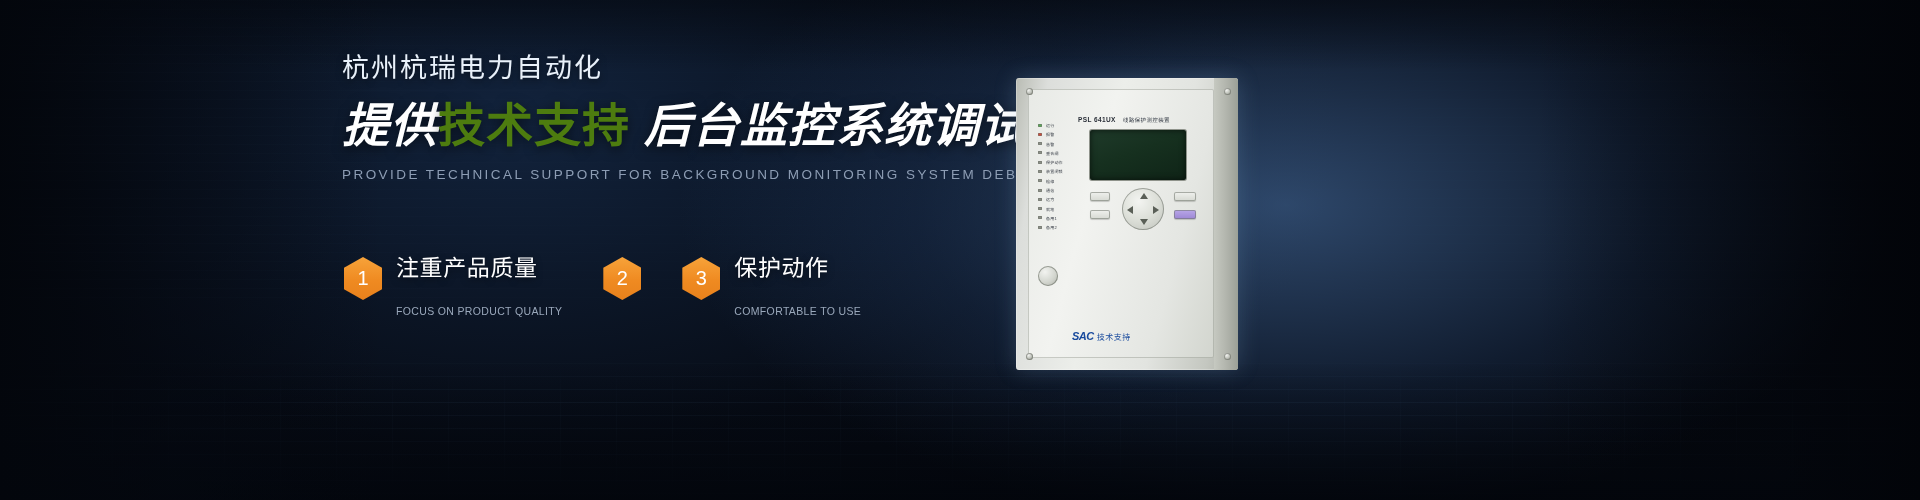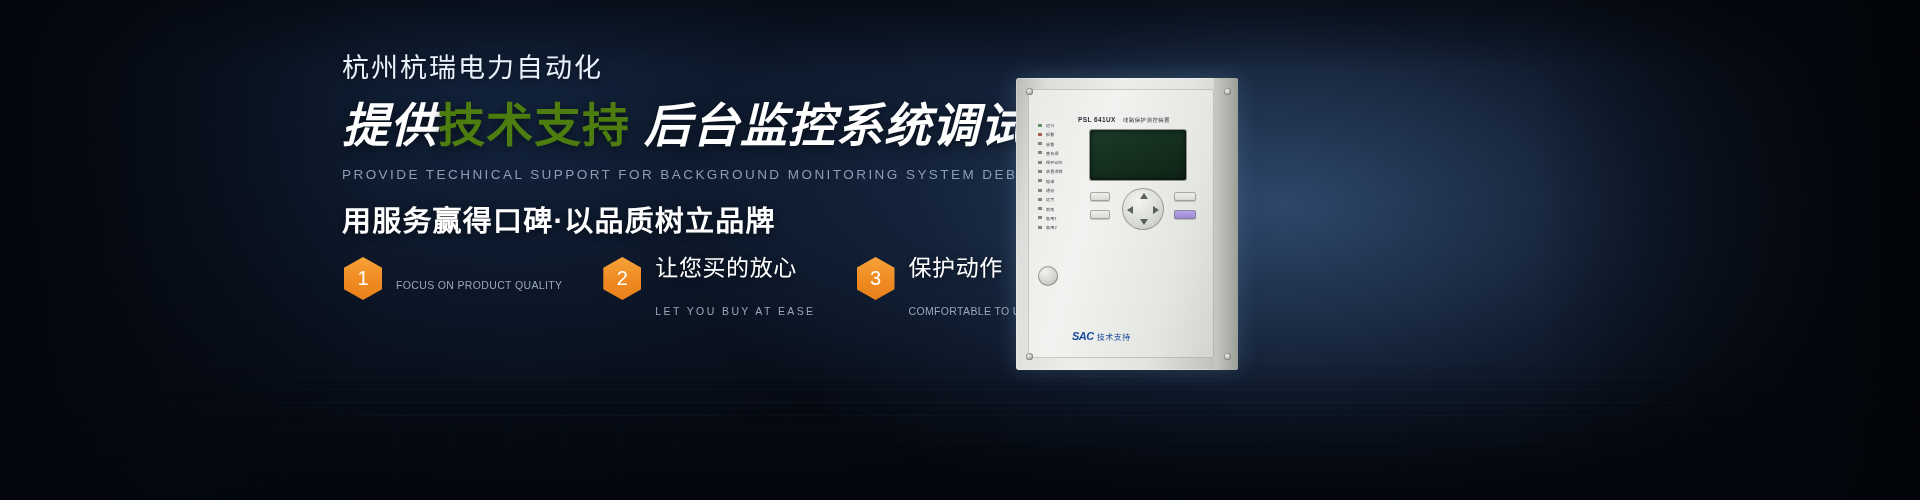--- a/index.html
+++ b/index.html
@@ -208,37 +208,33 @@
 
   <div id="copy">
     <div class="eyebrow">杭州杭瑞电力自动化</div>
 
     <div class="headline">
       <span class="hl-white">提供</span><span class="hl-mint">技术支持</span><span class="hl-white"> 后台监控系统调试</span>
     </div>
 
     <div class="sub-en">PROVIDE TECHNICAL SUPPORT FOR BACKGROUND MONITORING SYSTEM DEBUGGING</div>
 
-    <div class="tagline">用服务赢得口碑·以品质树立品牌</div>
   </div>
 
   <div id="features">
     <div class="feature">
       <div class="hex">1</div>
       <div class="ftext">
+        <div class="fzh">注重产品质量</div>
         <div class="fen">FOCUS ON PRODUCT QUALITY</div>
       </div>
     </div>
 
     <div class="feature wide">
       <div class="hex">2</div>
-      <div class="ftext">
-        <div class="fzh">让您买的放心</div>
-        <div class="fen">LET YOU BUY AT EASE</div>
-      </div>
     </div>
 
     <div class="feature">
       <div class="hex">3</div>
       <div class="ftext">
         <div class="fzh">保护动作</div>
         <div class="fen">COMFORTABLE TO USE</div>
       </div>
     </div>
   </div>

